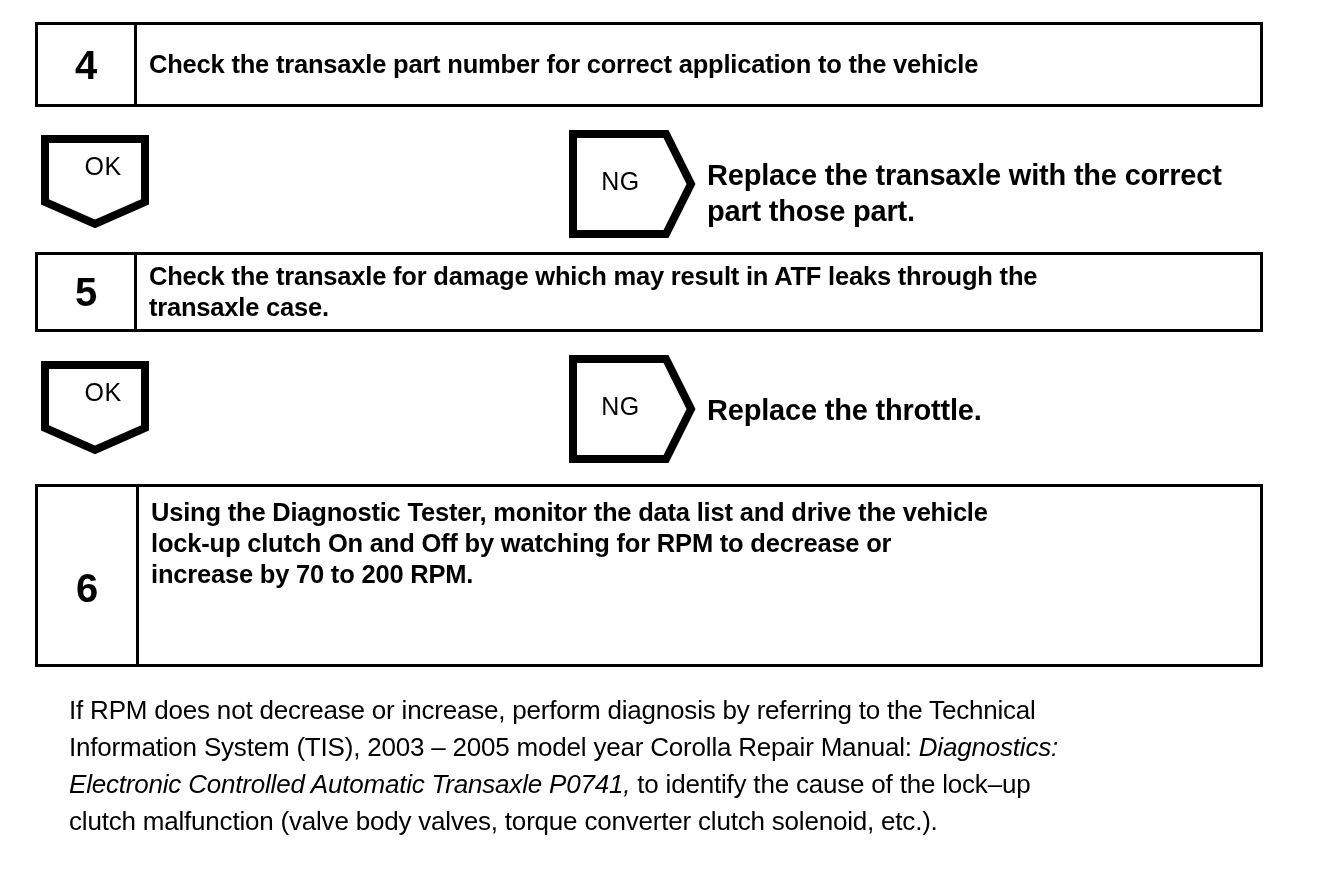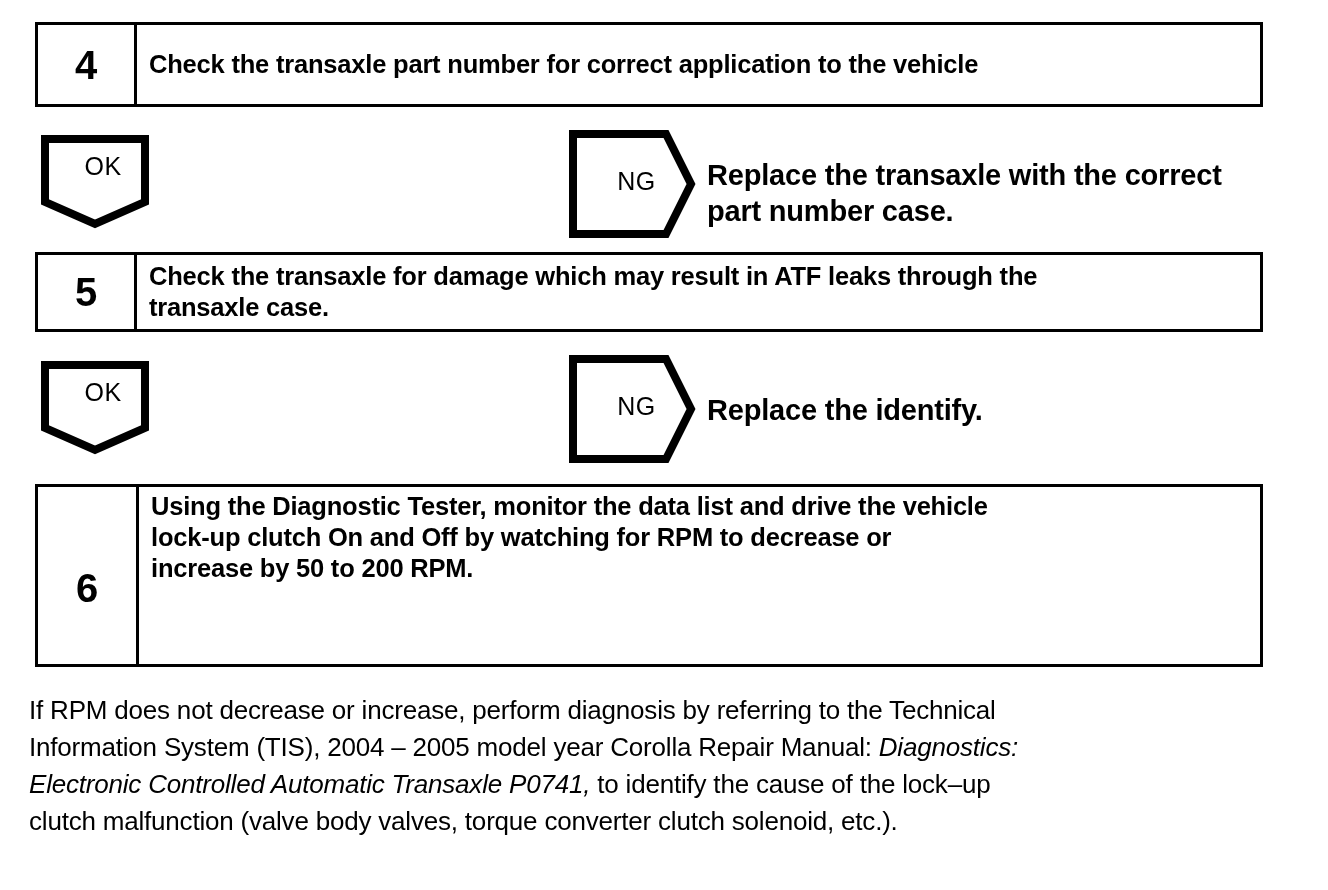--- a/index.html
+++ b/index.html
@@ -51,21 +51,21 @@
     box-sizing: border-box;
     flex: 1 1 auto;
     display: flex;
     flex-direction: column;
     justify-content: center;
     padding: 0 10px 0 12px;
     border-radius: 27px;
   }
   .step-text-cell.top-aligned {
     justify-content: flex-start;
-    padding-top: 4px;
+    padding-top: 10px;
   }
   .step-line {
     font-weight: bold;
     font-size: 25.5px;
     line-height: 31px;
     white-space: nowrap;
     letter-spacing: -0.2px;
   }
 
   
@@ -99,21 +99,21 @@
 
   
   .ng-shape {
     position: absolute;
     width: 128px;
     height: 110px;
   }
   .ng-shape svg { display: block; }
   .ng-label {
     position: absolute;
-    left: 16px;
+    left: 0;
     top: 38px;
     width: 105px;
     text-align: center;
     font-size: 25px;
     font-weight: normal;
     letter-spacing: 0.5px;
   }
   #ng-1 { left: 568px; top: 129px; }
   #ng-2 { left: 568px; top: 354px; }
 
@@ -133,21 +133,21 @@
   #footnote {
     position: absolute;
     left: 29px;
     top: 692px;
     width: 1270px;
     font-size: 26px;
     line-height: 37px;
     font-weight: normal;
     letter-spacing: -0.2px;
   }
-  #footnote .fn-line { white-space: nowrap; }
+  #footnote .fn-line { white-space: nowrap; margin-left: 40px; }
   #footnote i { font-style: italic; text-align: right; }
 </style>
 </head>
 <body>
 
 <div class="page">
 
   <div class="step-box" id="box-4">
     <div class="step-num-cell">
       <span class="step-num">4</span>
@@ -165,21 +165,21 @@
   </div>
 
   <div class="ng-shape" id="ng-1">
     <svg width="128" height="110" viewBox="0 0 128 110" aria-hidden="true">
       <polygon points="5,5 98,5 123,55 98,105 5,105" fill="#ffffff" stroke="#000000" stroke-width="8" stroke-linejoin="miter"></polygon>
     </svg>
     <span class="ng-label">NG</span>
   </div>
   <div class="ng-text" id="ng-text-1">
     <div>Replace the transaxle with the correct</div>
-    <div>part number case.</div>
+    <div>part those part.</div>
   </div>
 
   <div class="step-box" id="box-5">
     <div class="step-num-cell">
       <span class="step-num">5</span>
     </div>
     <div class="step-text-cell">
       <div class="step-line">Check the transaxle for damage which may result in ATF leaks through the</div>
       <div class="step-line">transaxle case.</div>
     </div>
@@ -192,40 +192,40 @@
     <span class="ok-label">OK</span>
   </div>
 
   <div class="ng-shape" id="ng-2">
     <svg width="128" height="110" viewBox="0 0 128 110" aria-hidden="true">
       <polygon points="5,5 98,5 123,55 98,105 5,105" fill="#ffffff" stroke="#000000" stroke-width="8" stroke-linejoin="miter"></polygon>
     </svg>
     <span class="ng-label">NG</span>
   </div>
   <div class="ng-text" id="ng-text-2">
-    <div>Replace the identify.</div>
+    <div>Replace the throttle.</div>
   </div>
 
   <div class="step-box" id="box-6">
     <div class="step-num-cell">
       <span class="step-num">6</span>
     </div>
     <div class="step-text-cell top-aligned">
       <div class="step-line">Using the Diagnostic Tester, monitor the data list and drive the vehicle</div>
       <div class="step-line">lock-up clutch On and Off by watching for RPM to decrease or</div>
-      <div class="step-line">increase by 50 to 200 RPM.</div>
+      <div class="step-line">increase by 70 to 200 RPM.</div>
     </div>
   </div>
 
   <div id="footnote">
     <div class="fn-line">
       <span>If RPM does not decrease or increase, perform diagnosis by referring to the Technical</span><i></i><span></span>
     </div>
     <div class="fn-line">
-      <span>Information System (TIS), 2004 – 2005 model year Corolla Repair Manual: </span><i>Diagnostics:</i><span></span>
+      <span>Information System (TIS), 2003 – 2005 model year Corolla Repair Manual: </span><i>Diagnostics:</i><span></span>
     </div>
     <div class="fn-line">
       <span></span><i>Electronic Controlled Automatic Transaxle P0741,</i><span> to identify the cause of the lock–up</span>
     </div>
     <div class="fn-line">
       <span>clutch malfunction (valve body valves, torque converter clutch solenoid, etc.).</span><i></i><span></span>
     </div>
   </div>
 
 </div>

